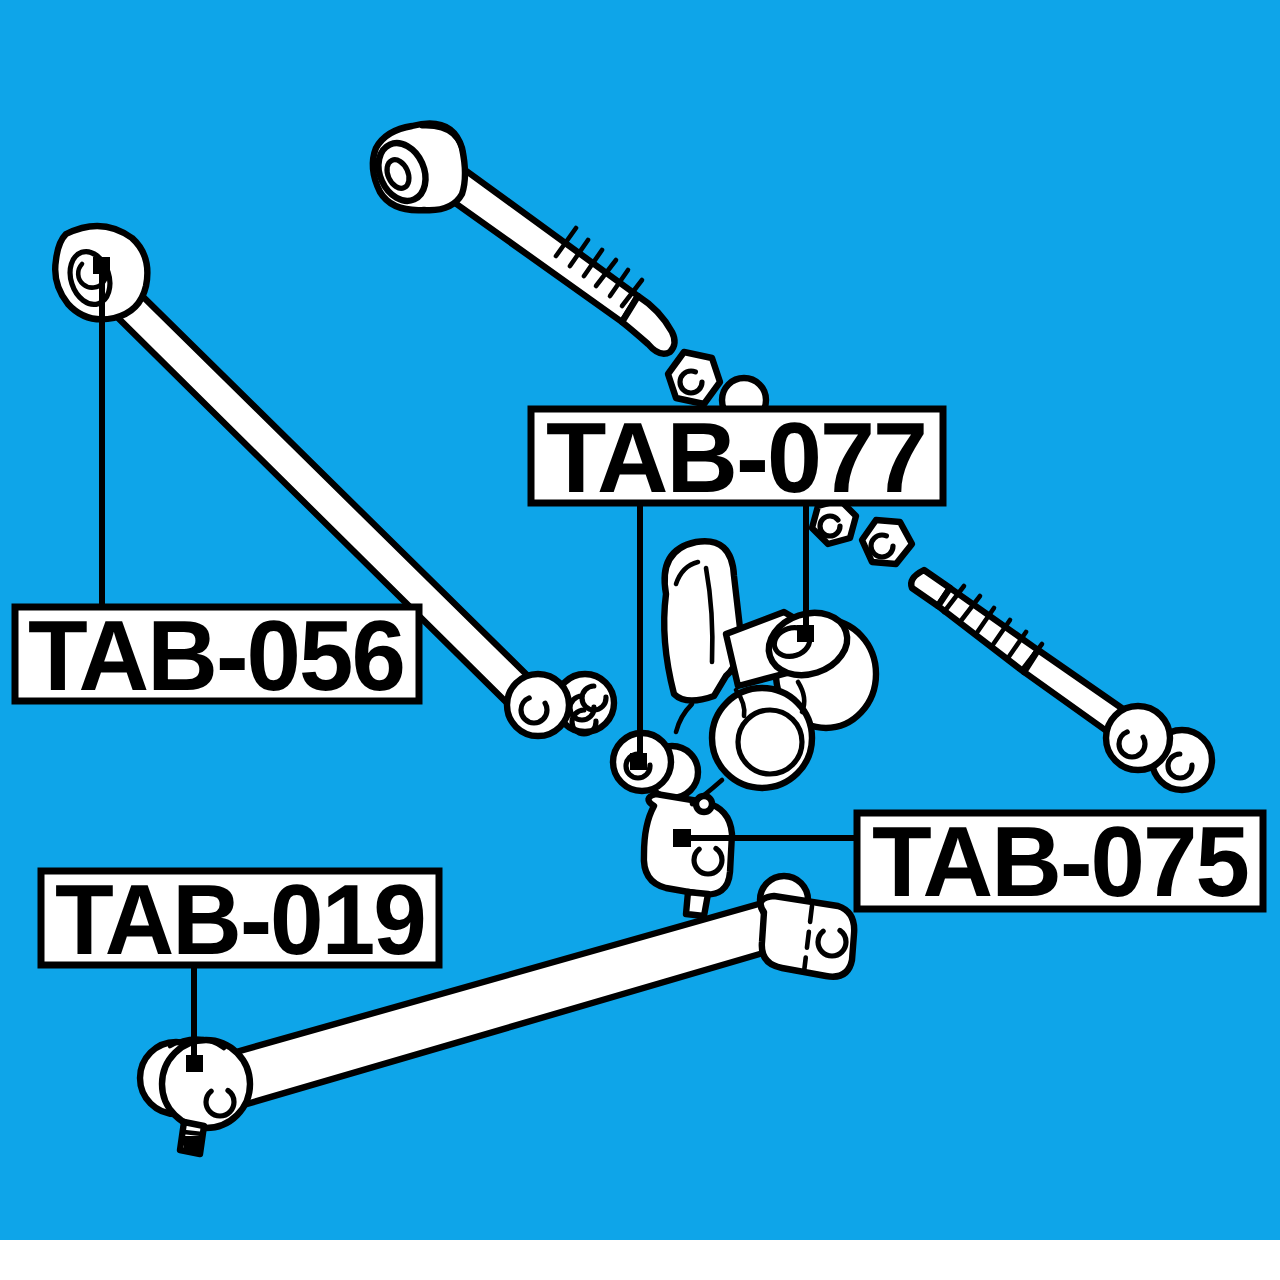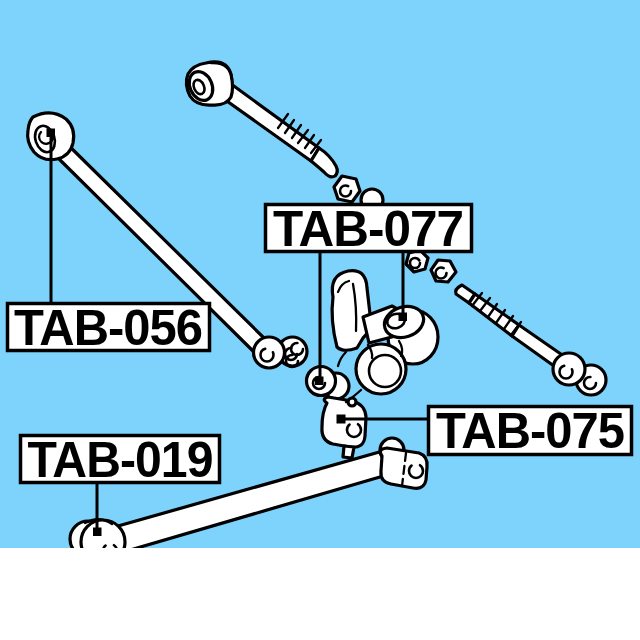--- a/index.html
+++ b/index.html
@@ -1,16 +1,16 @@
 <!DOCTYPE html>
 <html><head>
 <meta charset="utf-8">
 <style>
   html,body{margin:0;padding:0;background:#fff;}
-  #canvas{position:relative;width:640px;height:548px;background:#7dd3fc;overflow:hidden;}
+  #canvas{position:relative;width:640px;height:620px;background:#0ea5e9;overflow:hidden;}
   svg{display:block;}
   .outline{fill:#ffffff;stroke:#000000;stroke-width:3.2;stroke-linejoin:round;stroke-linecap:round;}
   .stroke{fill:none;stroke:#000000;stroke-width:2.6;stroke-linejoin:round;stroke-linecap:round;}
   .thin{fill:none;stroke:#000000;stroke-width:2.3;stroke-linecap:round;}
   .leader{fill:none;stroke:#000000;stroke-width:3;}
   .marker{fill:#000000;stroke:none;}
   .labelbox{fill:#ffffff;stroke:#000000;stroke-width:3.5;}
   .labeltext{font-family:"Liberation Sans","DejaVu Sans",sans-serif;font-weight:bold;font-size:50px;fill:#000000;letter-spacing:-1px;}
   .cring{fill:none;stroke:#000000;stroke-width:2.6;stroke-dasharray:28 9;stroke-linecap:round;}
 </style>

